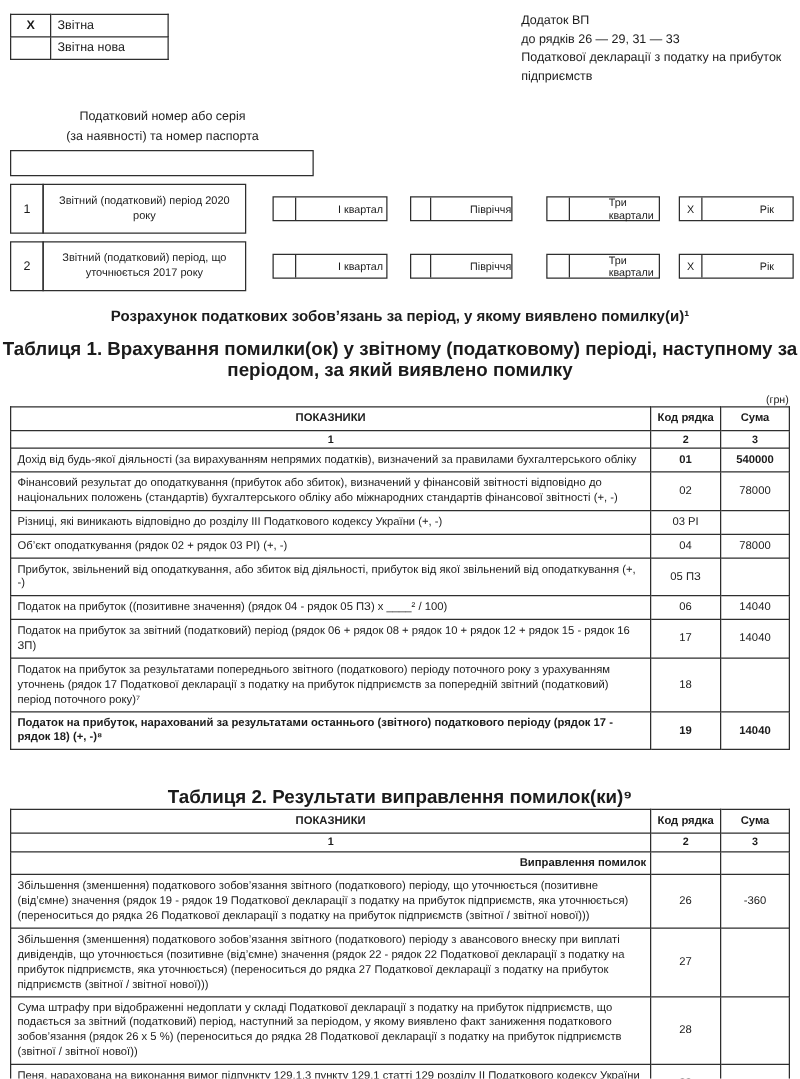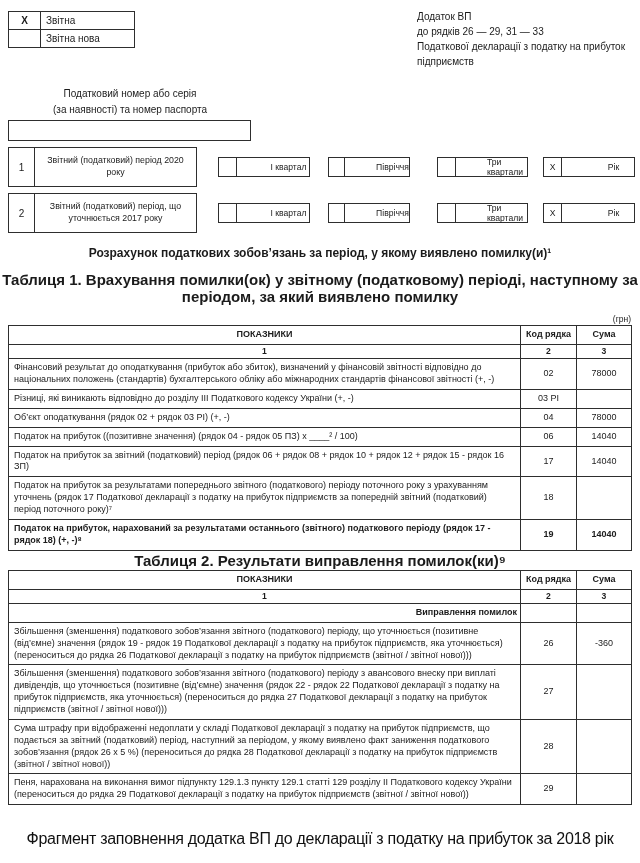--- a/index.html
+++ b/index.html
@@ -48,21 +48,21 @@
   .grid td { border: 1px solid #2e2e2e; font-size: 9px; line-height: 1.32; vertical-align: middle; }
   .grid .ind  { padding: 3px 5px; text-align: left; margin-left: 24px; }
   .grid .code { width: 56px; text-align: center; margin-left: 26px; }
   .grid .sum  { width: 55px; text-align: center; }
   .grid tr.head td { font-weight: bold; text-align: center; padding: 3px 2px; font-size: 9px; }
   .grid tr.nums td { font-weight: bold; text-align: center; padding: 1px; font-size: 8.6px; }
   .grid tr.section td { font-weight: bold; text-align: right; padding: 3px; }
   .grid tr.bold-vals .code, .grid tr.bold-vals .sum { font-weight: bold; }
   .grid tr.bold-all td { font-weight: bold; }
   .t2 { margin-top: 2px; }
-  .tbl2-title { margin-top: 1px; }
+  .tbl2-title { margin-top: 29px; }
 
   
   .caption { text-align: center; font-size: 16px; margin-top: 25px; letter-spacing: -0.3px; color: #111; }
 </style>
 </head>
 <body>
 
 <div class="sheet">
 
   <div class="top-area">
@@ -141,34 +141,44 @@
         <tr class="head">
       <td class="ind">ПОКАЗНИКИ</td>
       <td class="code">Код рядка</td>
       <td class="sum">Сума</td>
     </tr>
     <tr class="nums">
       <td class="ind" style="text-align:center">1</td>
       <td class="code">2</td>
       <td class="sum">3</td>
     </tr>
+    <tr class="bold-vals">
+      <td class="ind">Дохід від будь-якої діяльності (за вирахуванням непрямих податків), визначений за правилами бухгалтерського обліку</td>
+      <td class="code">01</td>
+      <td class="sum">540000</td>
+    </tr>
     <tr>
       <td class="ind">Фінансовий результат до оподаткування (прибуток або збиток), визначений у фінансовій звітності відповідно до національних положень (стандартів) бухгалтерського обліку або міжнародних стандартів фінансової звітності (+, -)</td>
       <td class="code">02</td>
       <td class="sum">78000</td>
     </tr>
     <tr>
       <td class="ind">Різниці, які виникають відповідно до розділу ІІІ Податкового кодексу України (+, -)</td>
       <td class="code">03 РІ</td>
       <td class="sum"></td>
     </tr>
     <tr>
       <td class="ind">Об’єкт оподаткування (рядок 02 + рядок 03 РІ) (+, -)</td>
       <td class="code">04</td>
       <td class="sum">78000</td>
+    </tr>
+    <tr>
+      <td class="ind">Прибуток, звільнений від оподаткування, або збиток від діяльності, прибуток від якої звільнений від оподаткування (+, -)</td>
+      <td class="code">05 ПЗ</td>
+      <td class="sum"></td>
     </tr>
     <tr>
       <td class="ind">Податок на прибуток ((позитивне значення) (рядок 04 - рядок 05 ПЗ) х ____² / 100)</td>
       <td class="code">06</td>
       <td class="sum">14040</td>
     </tr>
     <tr>
       <td class="ind">Податок на прибуток за звітний (податковий) період (рядок 06 + рядок 08 + рядок 10 + рядок 12 + рядок 15 - рядок 16 ЗП)</td>
       <td class="code">17</td>
       <td class="sum">14040</td>

